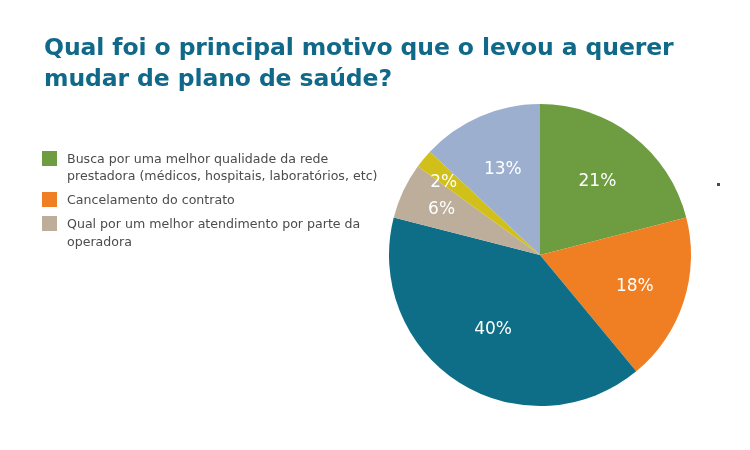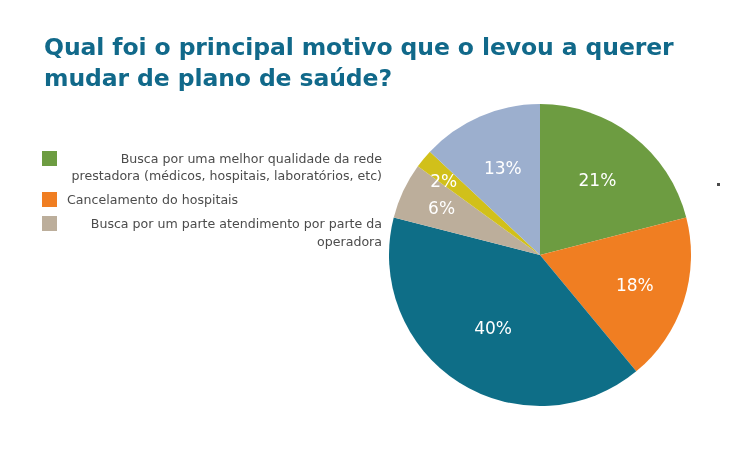--- a/index.html
+++ b/index.html
@@ -48,21 +48,20 @@
     height: 15px;
     flex: 0 0 15px;
     margin-top: 1px;
     margin-right: 10px;
   }
   .legend-label {
     font-size: 12.6px;
     line-height: 1.36;
     color: #4c4c4c;
     font-family: "DejaVu Sans", sans-serif;
-    text-align: right;
   }
   #pie-wrap {
     position: absolute;
     left: 388px;
     top: 103px;
     width: 304px;
     height: 304px;
   }
   #pie-svg {
     display: block;
@@ -92,27 +91,27 @@
 
   <div id="legend">
 
     <div class="legend-item">
       <span class="legend-swatch" style="background:#6d9c41"></span>
       <span class="legend-label">Busca por uma melhor qualidade da rede prestadora (médicos, hospitais, laboratórios, etc)</span>
     </div>
 
     <div class="legend-item">
       <span class="legend-swatch" style="background:#f07e22"></span>
-      <span class="legend-label">Cancelamento do hospitais</span>
+      <span class="legend-label">Cancelamento do contrato</span>
     </div>
 
 
     <div class="legend-item">
       <span class="legend-swatch" style="background:#bcae9b"></span>
-      <span class="legend-label">Busca por um parte atendimento por parte da operadora</span>
+      <span class="legend-label">Qual por um melhor atendimento por parte da operadora</span>
     </div>
 
 
 
   </div>
 
   <div id="pie-wrap">
     <svg id="pie-svg" width="304" height="304" viewBox="0 0 304 304" xmlns="http://www.w3.org/2000/svg">
       <g id="pie-slices">
           <path d="M 152 152 L 152.00 1.00 A 151 151 0 0 1 298.26 114.45 Z" fill="#6d9c41"></path>

